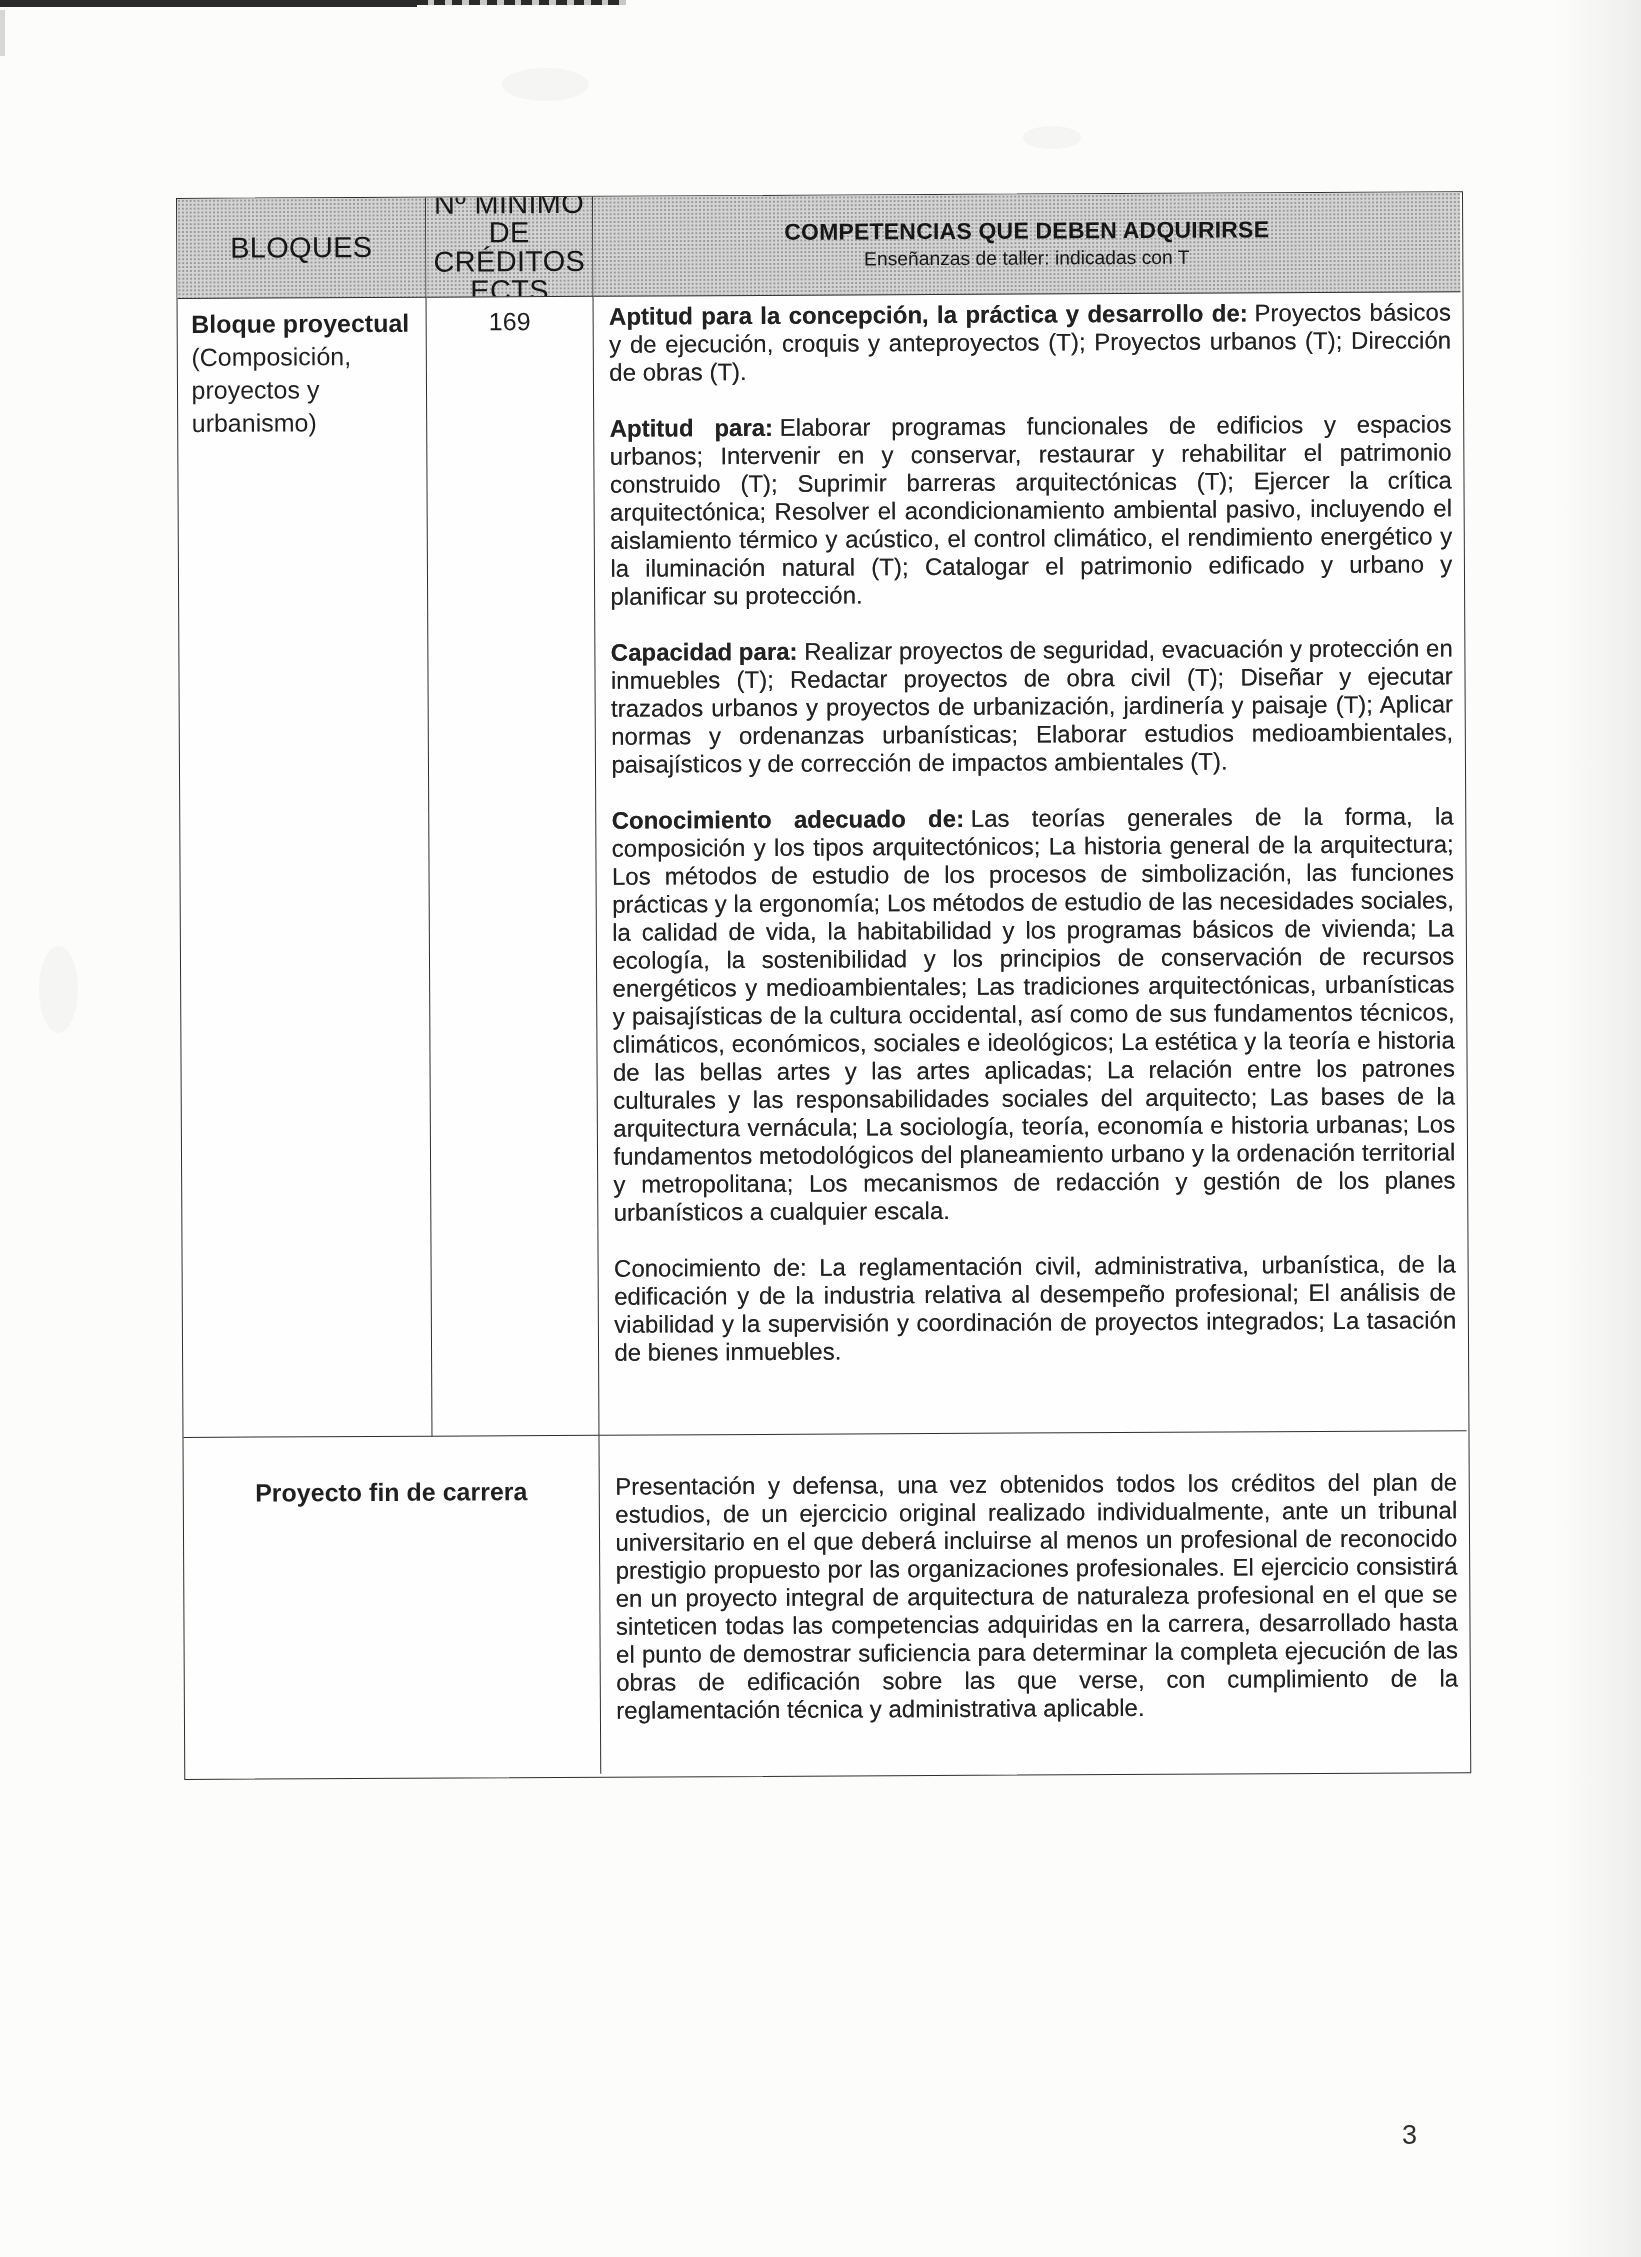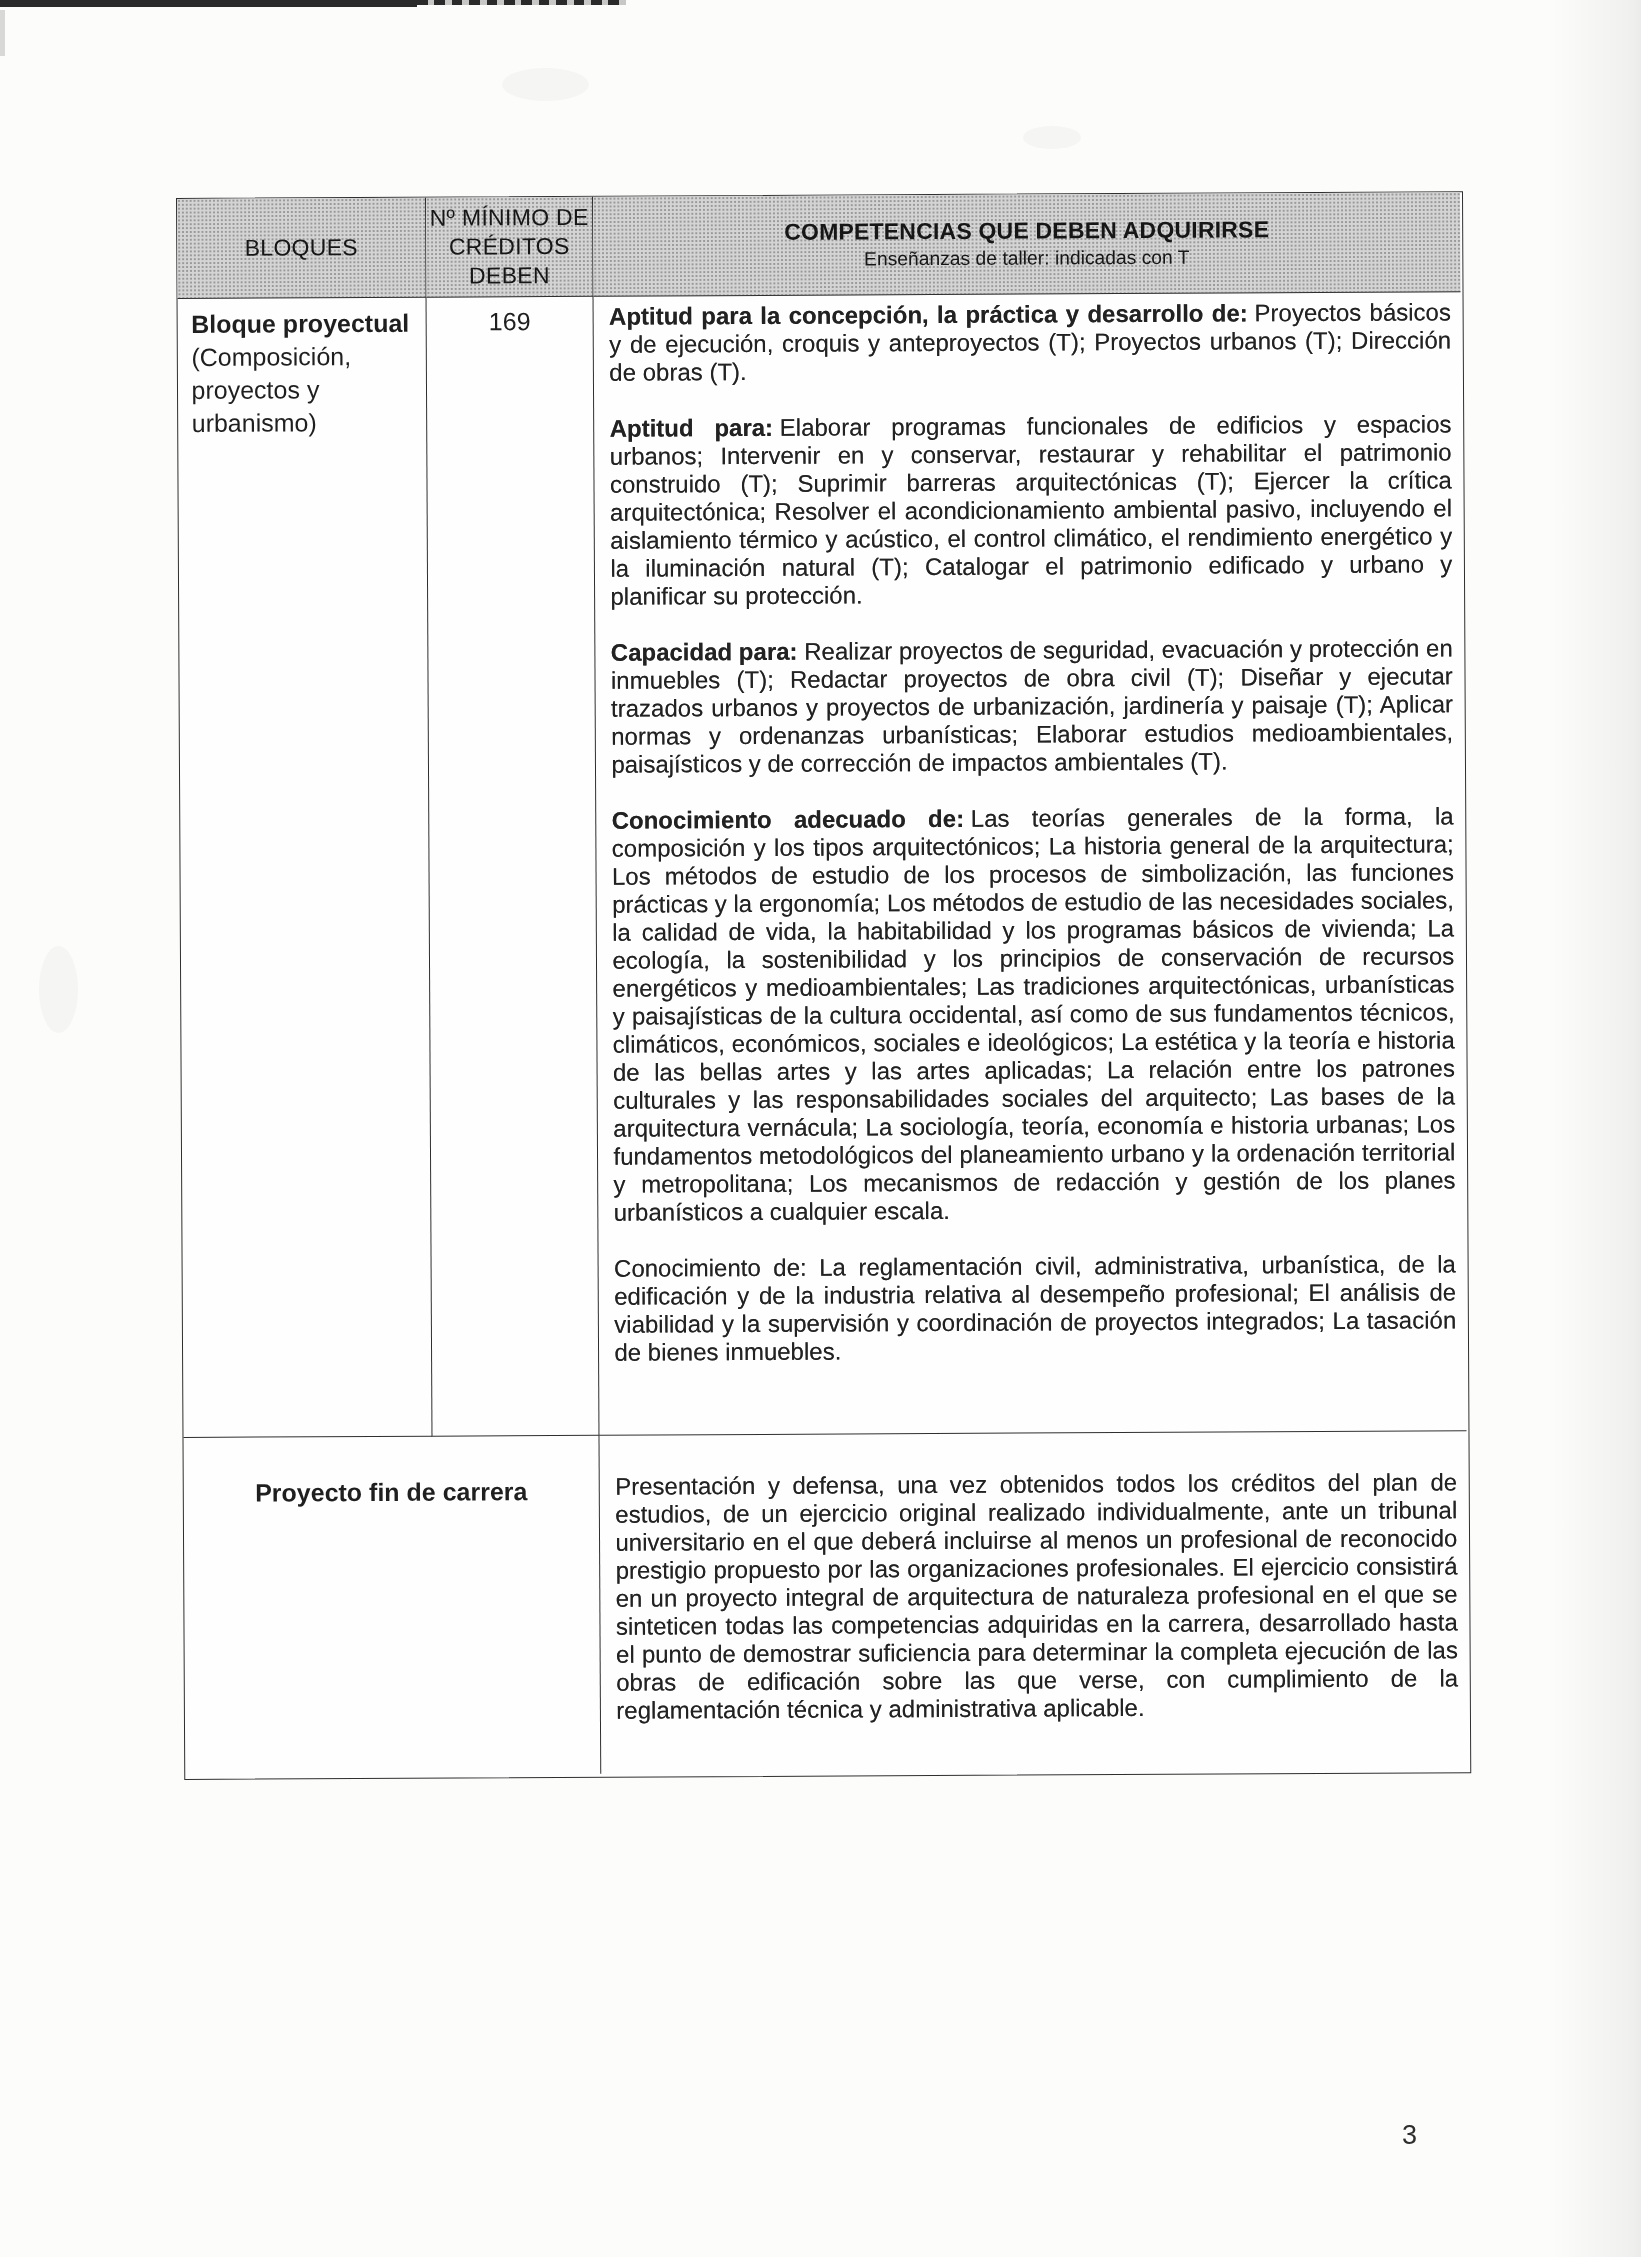--- a/index.html
+++ b/index.html
@@ -39,21 +39,21 @@
   .br{border-right:1.9px solid #2f2f2f;}
   .bb{border-bottom:1.9px solid #2f2f2f;}
 
   .th{
     background-color:#d4d4d4;
     background-image:radial-gradient(rgba(95,95,95,.5) 1px,transparent 1.2px);
     background-size:3.9px 3.9px;
     display:flex;flex-direction:column;align-items:center;justify-content:center;
     text-align:center;color:#161616;
   }
-  .th .cap{font-size:23px;line-height:29px;letter-spacing:0.3px;}
+  .th .cap{font-size:29px;line-height:29px;letter-spacing:0.3px;}
   .th .ht{font-size:23px;line-height:27px;font-weight:700;letter-spacing:0.2px;}
   .th .hs{font-size:19.3px;line-height:25px;margin-top:1.9px;}
 
   .bloque-cell{padding:8.7px 7.7px 0 13.5px;}
   .btitle{font-weight:700;font-size:25px;line-height:33px;}
   .bsub{font-size:25px;line-height:33px;}
   .credits-cell{text-align:center;padding-top:8.7px;font-size:25px;line-height:31px;}
 
   .text-cell{
     padding:5.8px 9.7px 0 15.4px;
@@ -90,21 +90,21 @@
   <div class="smudge sm3"></div>
 
   <div class="table">
 
     <div class="cell th br bb">
       <span class="cap">BLOQUES</span>
     </div>
     <div class="cell th br bb">
       <span class="cap">Nº MÍNIMO DE</span>
       <span class="cap">CRÉDITOS</span>
-      <span class="cap">DEBEN</span>
+      <span class="cap">ECTS</span>
     </div>
     <div class="cell th bb">
       <span class="ht">COMPETENCIAS QUE DEBEN ADQUIRIRSE</span>
       <span class="hs">Enseñanzas de taller: indicadas con T</span>
     </div>
 
     <div class="cell bloque-cell br bb">
       <div class="btitle">Bloque proyectual</div>
       <div class="bsub">(Composición, proyectos y urbanismo)</div>
     </div>

